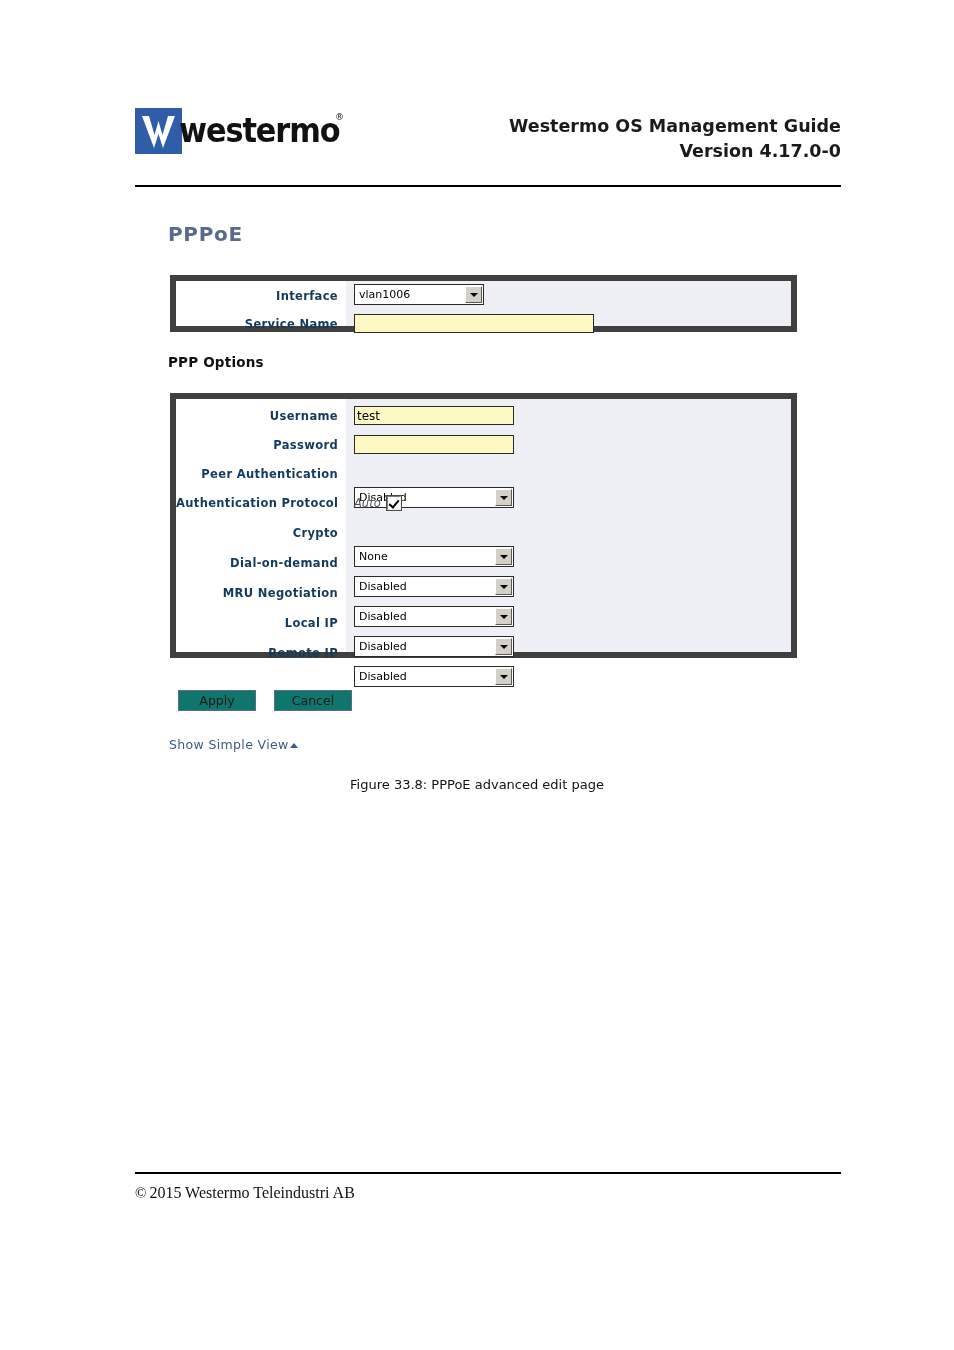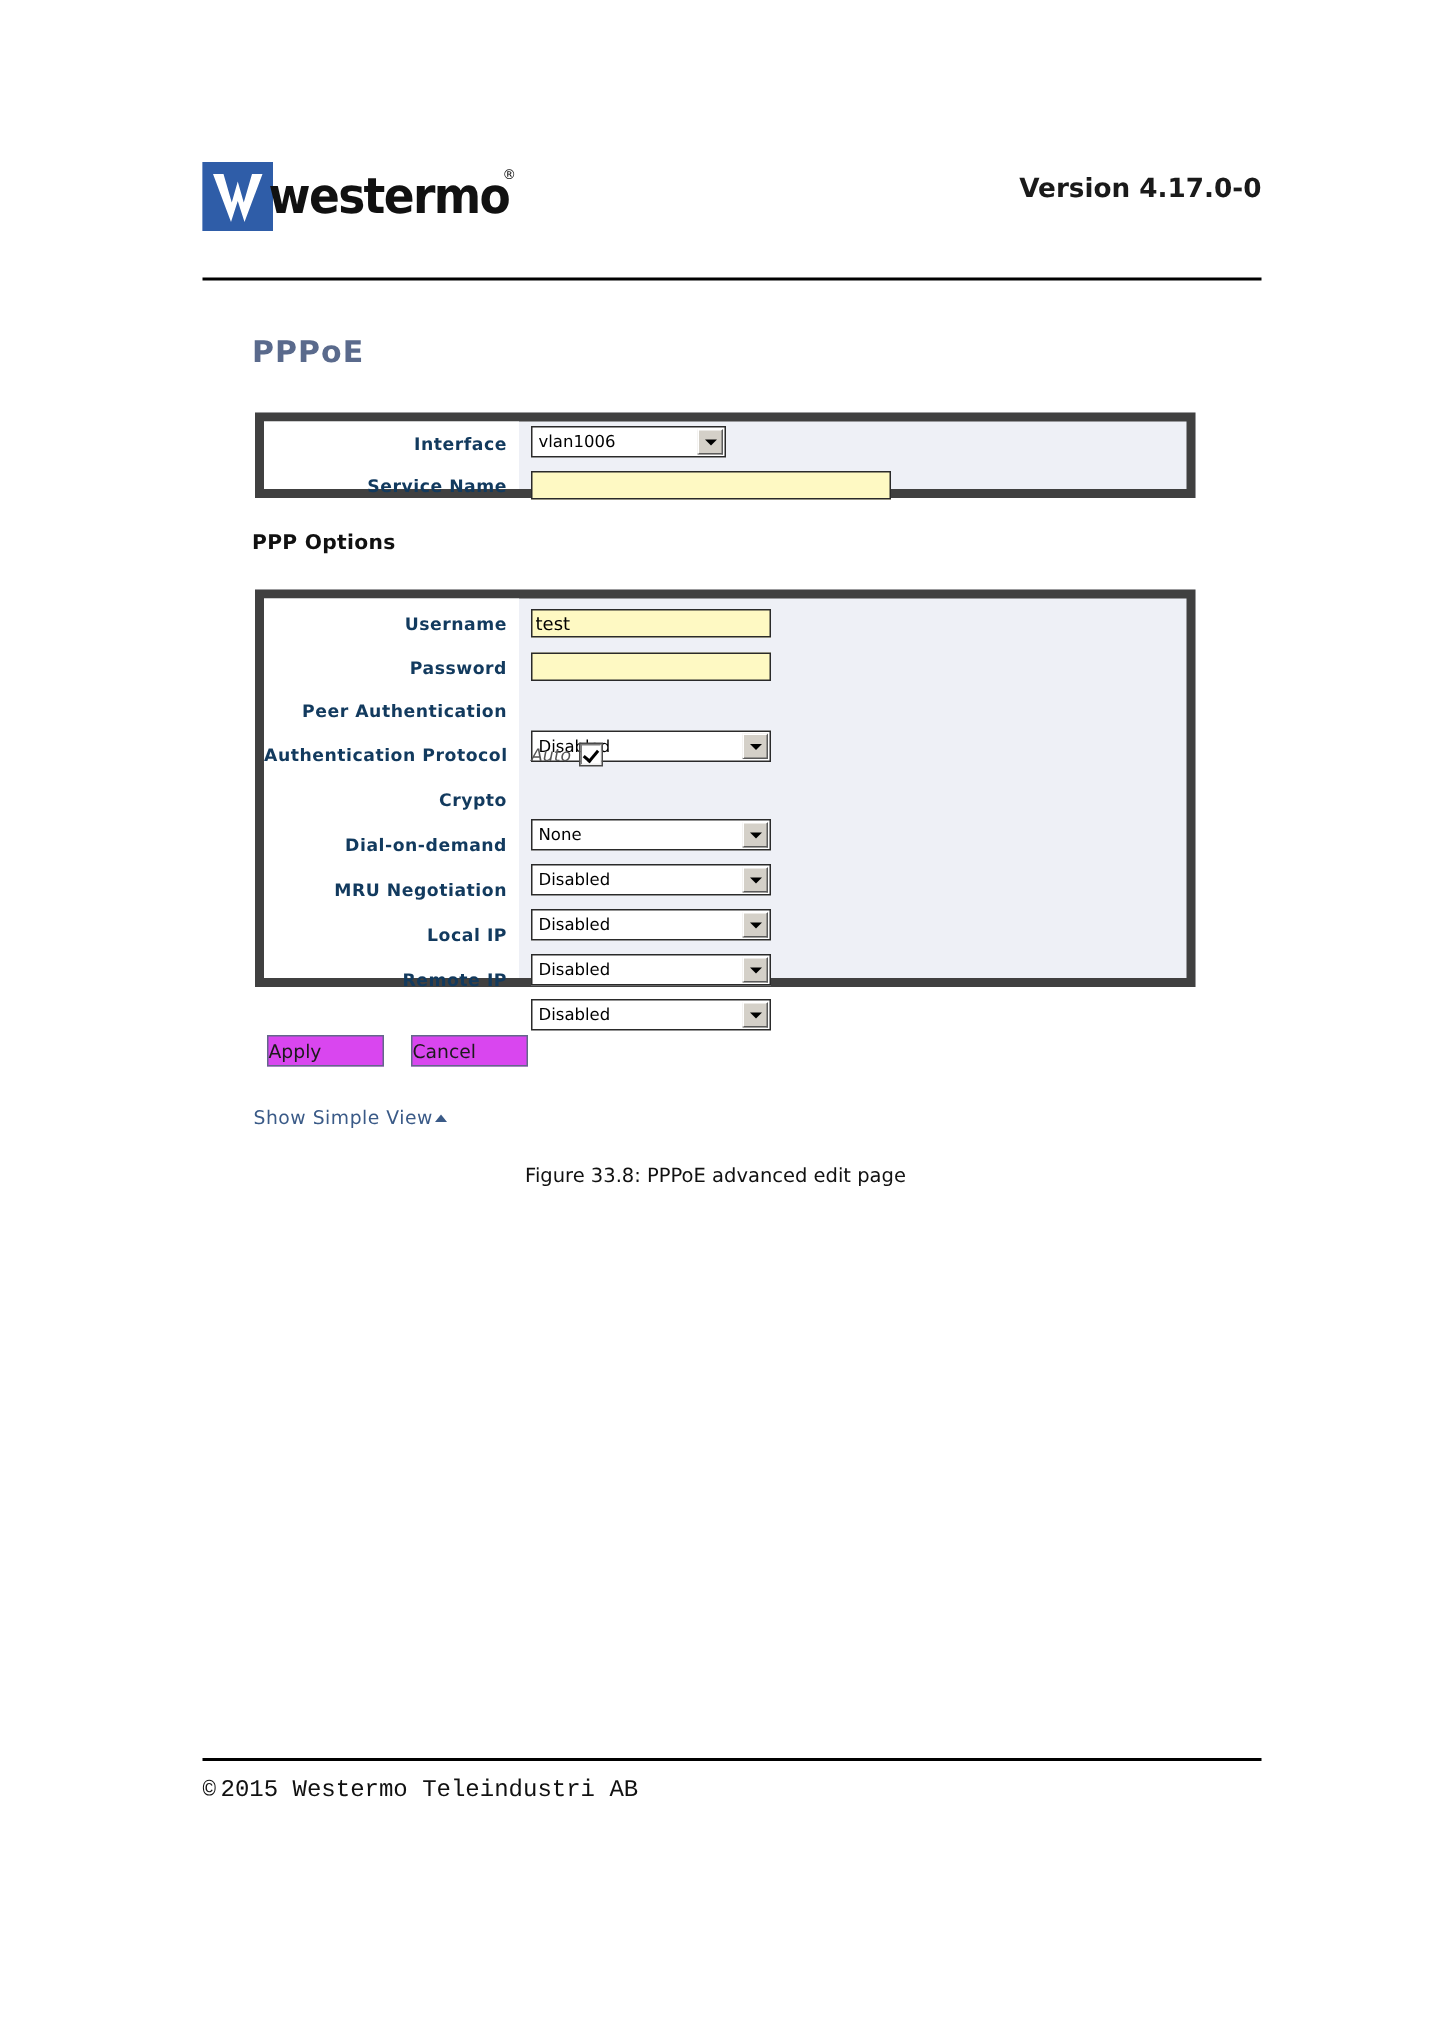--- a/index.html
+++ b/index.html
@@ -268,25 +268,26 @@
     border-bottom: 2px solid #000000;
     transform: rotate(40deg);
   }
 
   
   .btn {
     position: absolute;
     top: 690px;
     height: 21px;
     box-sizing: border-box;
-    background: #d946ef;
+    background: #0f766e;
     border: 1px solid #63678a;
     font-family: "DejaVu Sans", sans-serif;
     font-size: 12.5px;
     color: #1a1a1a;
+    text-align: center;
     line-height: 19px;
     cursor: pointer;
   }
   #btn-apply { left: 178px; width: 78px; }
   #btn-cancel { left: 274px; width: 78px; }
 
   .simple-view {
     position: absolute;
     left: 169px;
     top: 736px;
@@ -326,21 +327,21 @@
     left: 135px;
     top: 1172px;
     width: 706px;
     height: 2px;
     background: #000000;
   }
   .footer-left {
     position: absolute;
     left: 135px;
     top: 1182px;
-    font-family: Liberation Mono, monospace;
+    font-family: Liberation Serif, serif;
     font-size: 16px;
     color: #111111;
     line-height: 22px;
     white-space: nowrap;
   }
   .copy-mark {
     display: inline-block;
     font-size: 15px;
     margin-right: 3px;
   }
@@ -367,20 +368,21 @@
       <div class="logo-mark">
         <svg width="47" height="46" viewBox="0 0 47 46" aria-hidden="true">
           <rect x="0" y="0" width="47" height="46" fill="#2f5da8"></rect>
           <polygon points="7,8 14,8 19.5,27 23.5,13 27.5,27 33,8 40,8 28,40 23.5,26 19,40" fill="#ffffff"></polygon>
         </svg>
       </div>
       <div class="logo-word">westermo</div>
       <div class="logo-reg">®</div>
     </div>
     <div class="header-title">
+      <div>Westermo OS Management Guide</div>
       <div>Version 4.17.0-0</div>
     </div>
   </div>
   <div class="header-rule"></div>
 
   <div class="h-pppoe">PPPoE</div>
 
   <div class="panel" id="panel-interface">
     <div class="label-col"></div>
 

